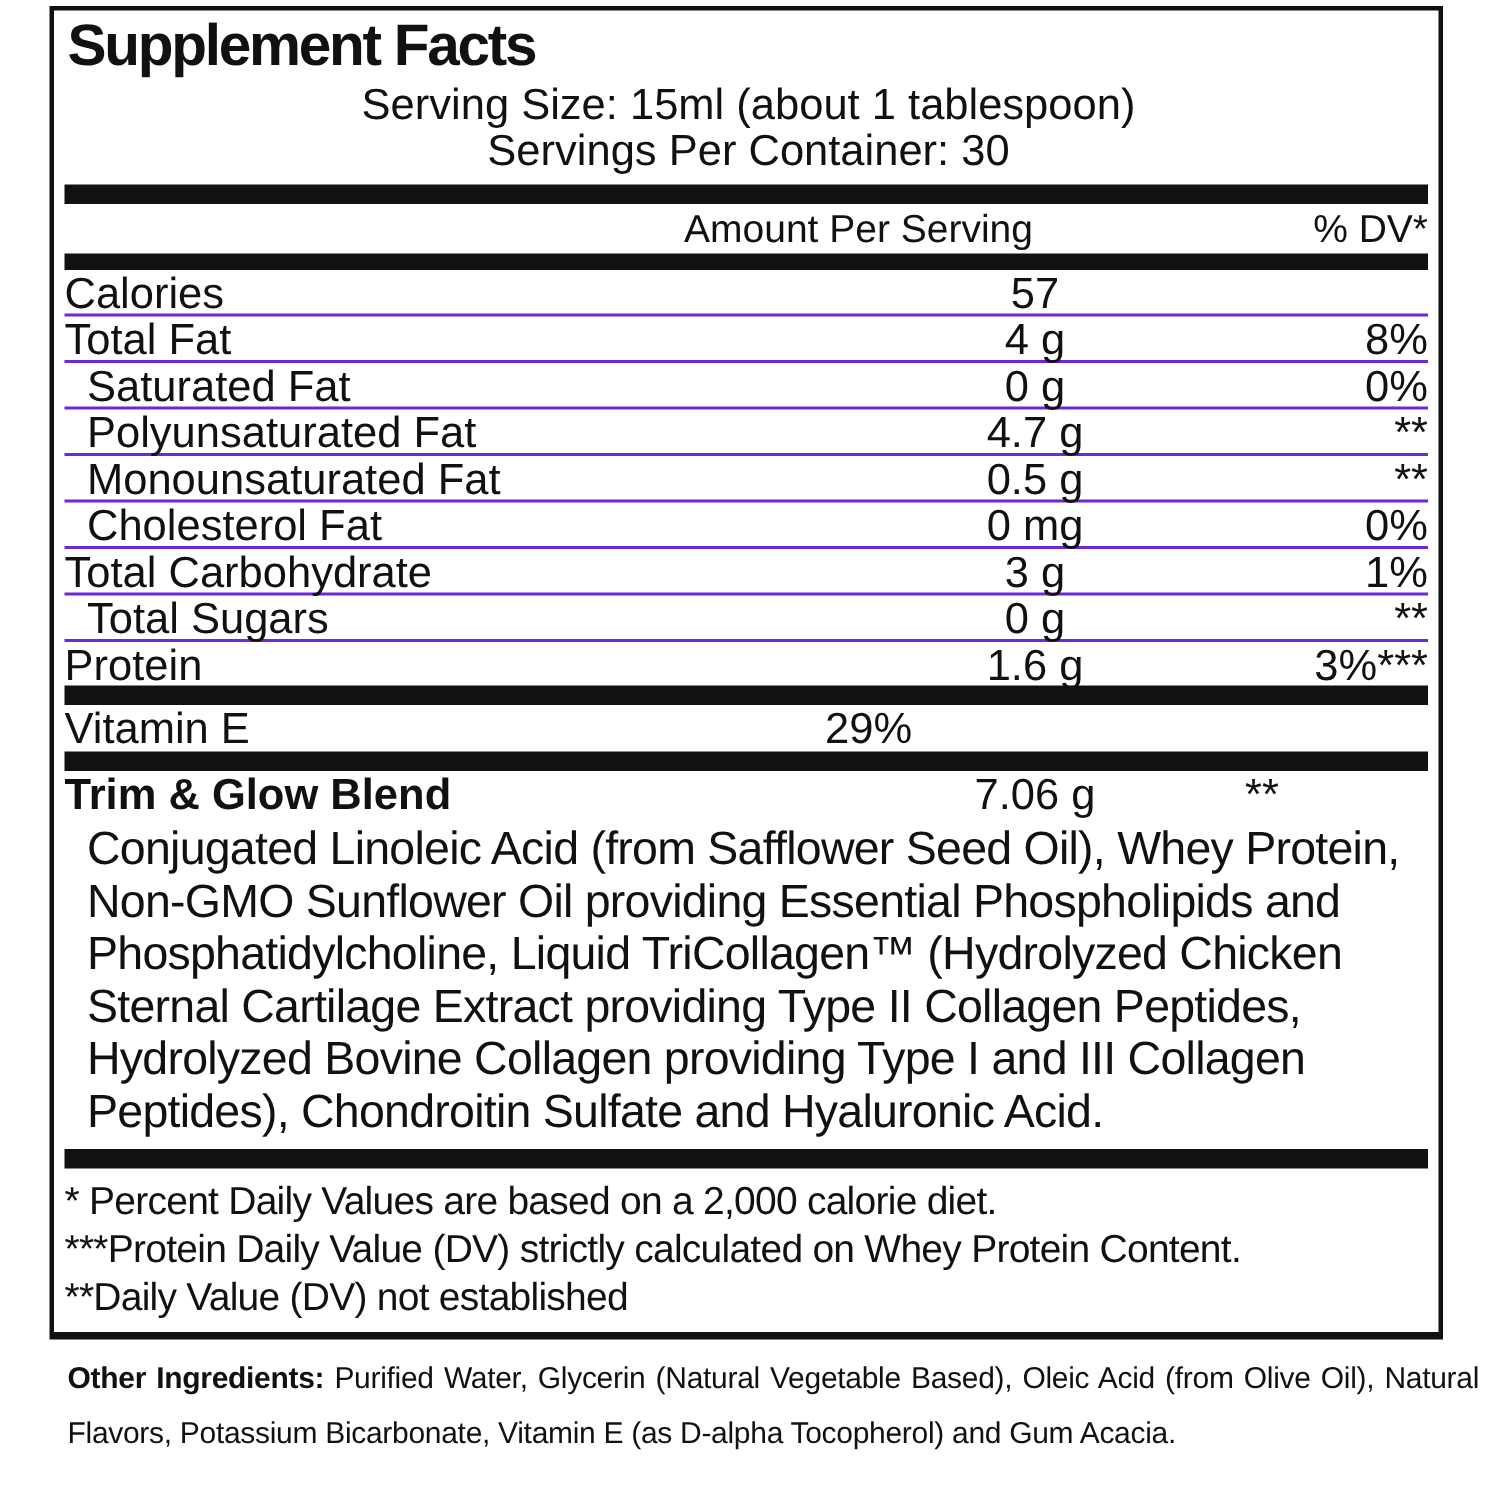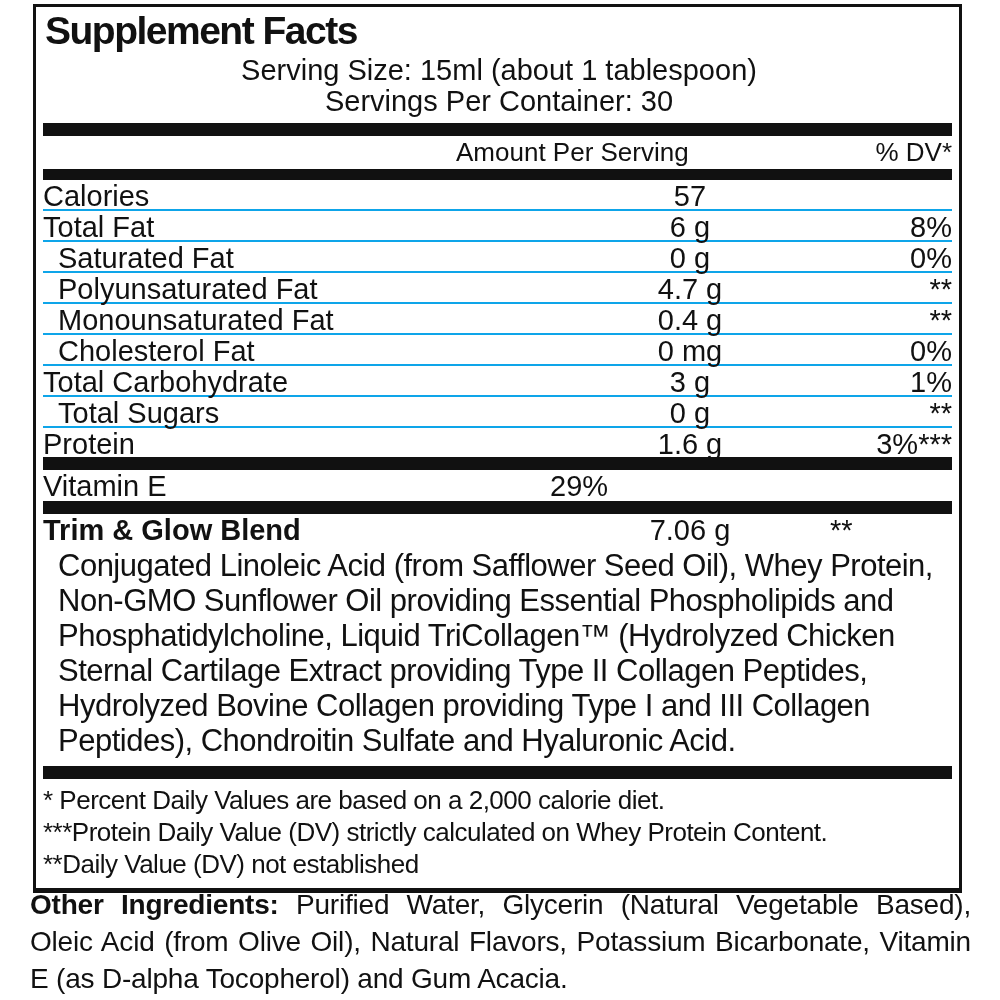--- a/index.html
+++ b/index.html
@@ -35,21 +35,21 @@
 
   .header-row {
     display: flex; align-items: center; height: 33px; font-size: 26px;
   }
   .h-amount { margin-left: 413px; }
   .h-dv { margin-left: auto; }
 
   .row {
     display: grid; grid-template-columns: 1fr 280px 122px;
     align-items: center; height: 29px; font-size: 29px;
-    border-top: 2px solid #0ea5e9;
+    border-top: 2px solid #6d28d9;
   }
   .row.first { border-top: 0; }
   .row .amt { text-align: center; }
   .row .dv  { text-align: right; }
   .row .name.indent { padding-left: 15px; }
 
   .vit-row, .blend-row {
     display: grid; grid-template-columns: 1fr 280px 122px;
     align-items: center; font-size: 29px;
   }
@@ -65,22 +65,22 @@
   }
 
   .footnotes { margin-top: 5px; }
   .footnote {
     font-size: 26px; line-height: 32px; letter-spacing: -0.5px;
     white-space: nowrap;
   }
 
   .other {
     position: absolute; left: 30px; top: 886px; width: 941px;
-    font-size: 28px; line-height: 37px; letter-spacing: -0.2px;
-    text-align: justify; margin: 0;
+    font-size: 20px; line-height: 37px; letter-spacing: -0.2px;
+    text-align: justify; margin: 15px;
   }
   .other strong { font-weight: 700; }
 </style>
 </head>
 <body>
 
 <div class="page">
 
   <section class="facts-box">
 
@@ -99,36 +99,36 @@
     <div class="bar bar-mid"></div>
 
     <div class="rows">
       <div class="row first">
         <span class="name">Calories</span>
         <span class="amt">57</span>
         <span class="dv"></span>
       </div>
       <div class="row">
         <span class="name">Total Fat</span>
-        <span class="amt">6 g</span>
+        <span class="amt">4 g</span>
         <span class="dv">8%</span>
       </div>
       <div class="row">
         <span class="name indent">Saturated Fat</span>
         <span class="amt">0 g</span>
         <span class="dv">0%</span>
       </div>
       <div class="row">
         <span class="name indent">Polyunsaturated Fat</span>
         <span class="amt">4.7 g</span>
         <span class="dv">**</span>
       </div>
       <div class="row">
         <span class="name indent">Monounsaturated Fat</span>
-        <span class="amt">0.4 g</span>
+        <span class="amt">0.5 g</span>
         <span class="dv">**</span>
       </div>
       <div class="row">
         <span class="name indent">Cholesterol Fat</span>
         <span class="amt">0 mg</span>
         <span class="dv">0%</span>
       </div>
       <div class="row">
         <span class="name">Total Carbohydrate</span>
         <span class="amt">3 g</span>

